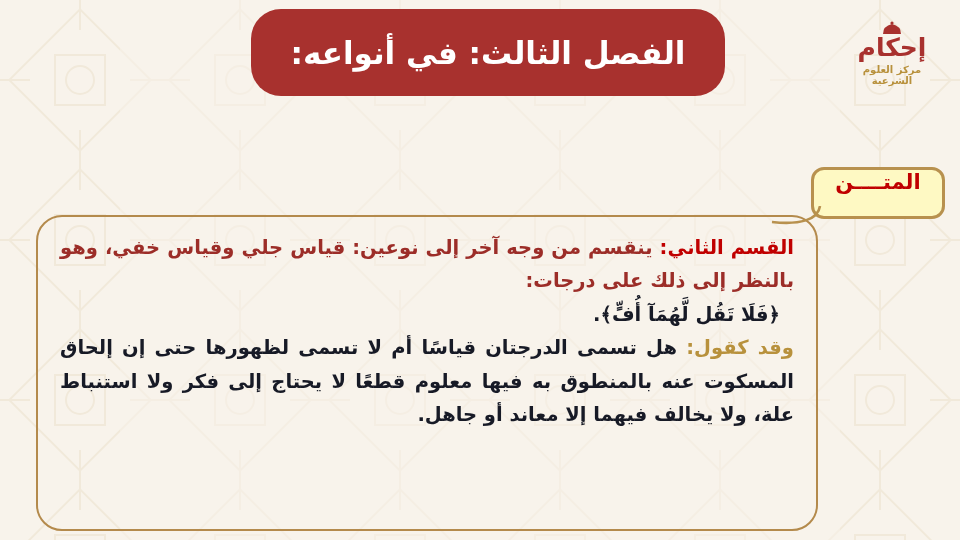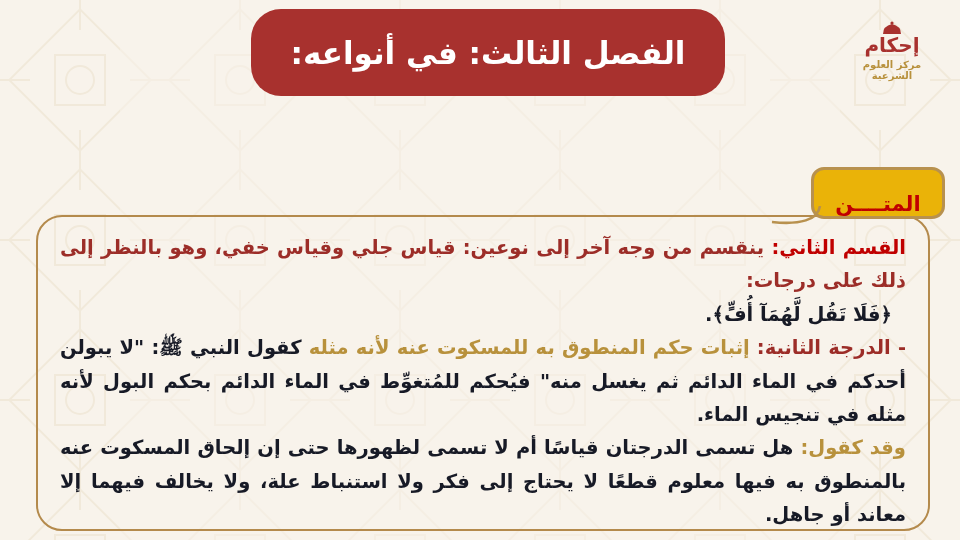--- a/index.html
+++ b/index.html
@@ -12,33 +12,33 @@
   
   .banner{
     position:absolute;left:251px;top:9px;width:474px;height:87px;
     background:#A8312E;border-radius:30px;
     display:flex;align-items:center;justify-content:center;z-index:2;
   }
   .banner-title{color:#FFFFFF;font-size:31px;font-weight:bold;direction:rtl;letter-spacing:0;}
   
   .logo{position:absolute;right:18px;top:20px;width:100px;text-align:center;z-index:2;}
   .logo-dome{display:block;margin:0 auto 1px auto;}
-  .logo-name{color:#A8312E;font-size:20px;font-weight:bold;line-height:1.05;direction:rtl;}
+  .logo-name{color:#A8312E;font-size:25px;font-weight:bold;line-height:1.05;direction:rtl;}
   .logo-tagline{color:#B8913C;font-size:10px;font-weight:bold;margin-top:3px;direction:rtl;}
   
   .matn{
     position:absolute;right:15px;top:167px;width:128px;height:46px;
-    border:3px solid #B8914E;border-radius:13px;background:#eab308;
-    display:flex;align-items:flex-end;justify-content:center;z-index:3;
+    border:3px solid #B8914E;border-radius:13px;background:#fef9c3;
+    display:flex;align-items:flex-start;justify-content:center;z-index:3;
   }
   .matn-label{color:#C00000;font-size:21px;font-weight:bold;direction:rtl;}
   .matn-tail{position:absolute;right:138px;top:206px;z-index:3;}
   
   .content-box{
-    position:absolute;left:36px;top:215px;width:894px;height:316px;
+    position:absolute;left:36px;top:215px;width:782px;height:316px;
     box-sizing:border-box;border:2px solid #B48A4C;border-radius:26px;
     padding:14px 22px 0 22px;z-index:1;
     direction:rtl;
   }
   .para{
     margin:0;font-size:19.5px;font-weight:bold;line-height:33.4px;
     text-align:justify;direction:rtl;
   }
   .para.verse{padding-right:14px;}
   .c-red{color:#C00000;}
@@ -81,16 +81,15 @@
   <span class="matn-label">المتــــن</span>
 </div>
 <svg class="matn-tail" width="52" height="24" xmlns="http://www.w3.org/2000/svg">
   <path d="M50 0 C48 14 30 19 2 16" fill="none" stroke="#B8914E" stroke-width="2.6"></path>
 </svg>
 
 <div class="content-box">
   <div>
       <p class="para"><span class="c-red">القسم الثاني: </span><span class="c-darkred">ينقسم من وجه آخر إلى نوعين: قياس جلي وقياس خفي، وهو بالنظر إلى ذلك على درجات:</span></p>
       <p class="para verse"><span class="c-navy">﴿فَلَا تَقُل لَّهُمَآ أُفٍّ﴾.</span></p>
-      <p class="para"><span class="c-darkred">- الدرجة الثانية: </span><span class="c-gold">إثبات حكم المنطوق به للمسكوت عنه لأنه مثله </span><span class="c-navy">كقول النبي ﷺ: "لا يبولن أحدكم في الماء الدائم ثم يغسل منه" فيُحكم للمُتغوِّط في الماء الدائم بحكم البول لأنه مثله في تنجيس الماء.</span></p>
       <p class="para"><span class="c-gold">وقد كقول: </span><span class="c-navy">هل تسمى الدرجتان قياسًا أم لا تسمى لظهورها حتى إن إلحاق المسكوت عنه بالمنطوق به فيها معلوم قطعًا لا يحتاج إلى فكر ولا استنباط علة، ولا يخالف فيهما إلا معاند أو جاهل.</span></p>
     </div>
 </div>
 
 </body></html>

